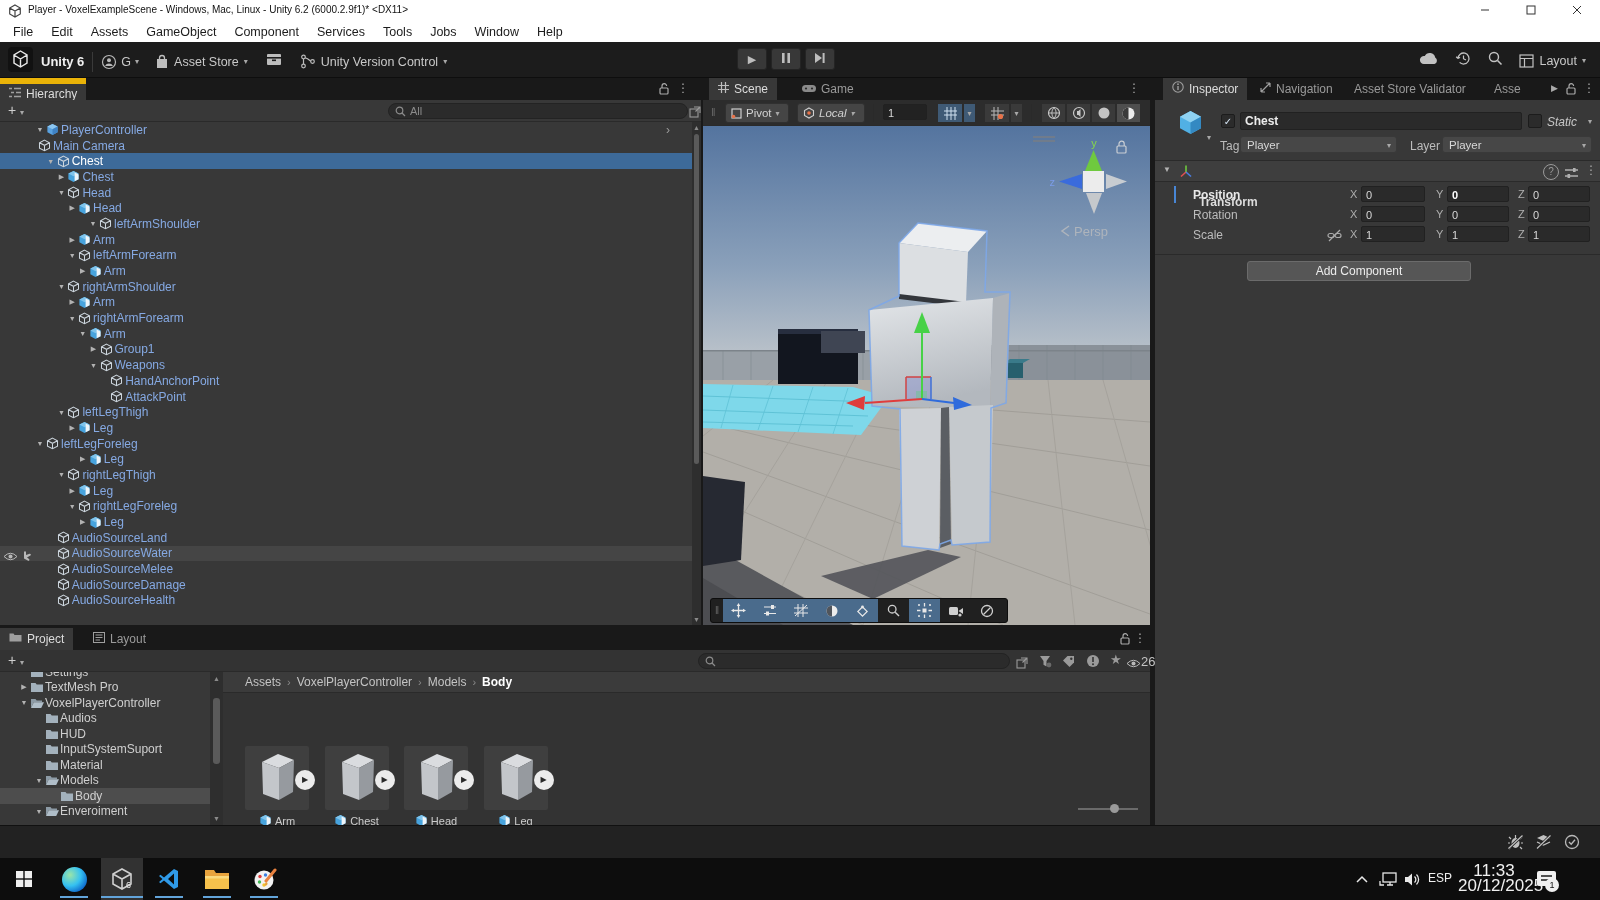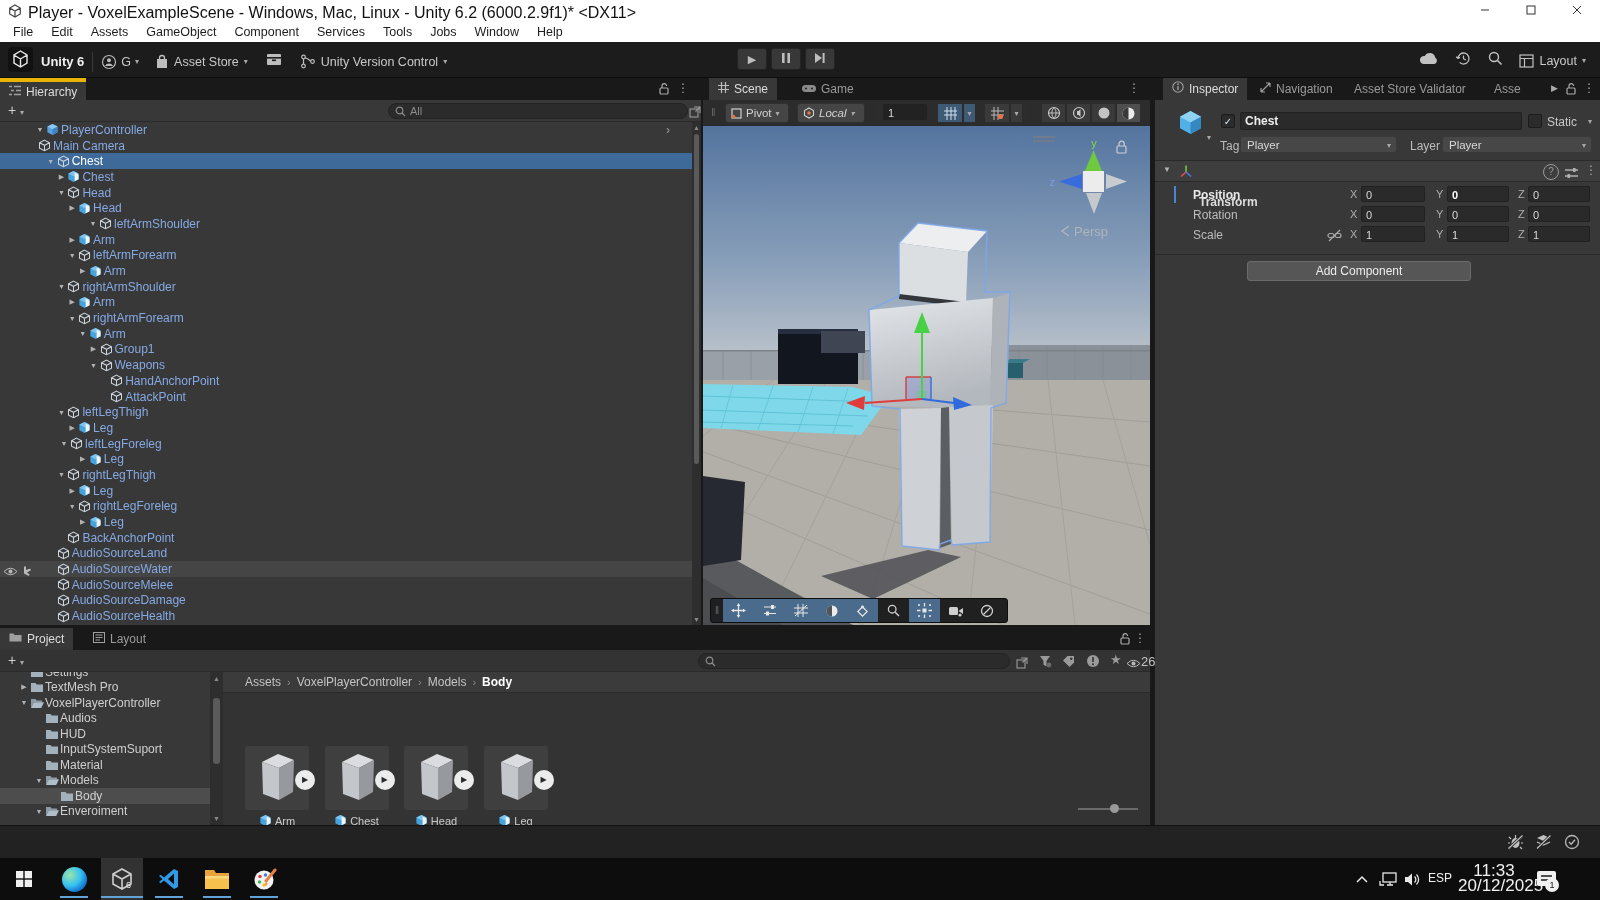--- a/index.html
+++ b/index.html
@@ -1,35 +1,35 @@
 <!DOCTYPE html>
 <html><head>
 <meta charset="utf-8">
 <style>
   html,body{margin:0;padding:0;background:#000;}
   .screen{position:relative;width:1600px;height:900px;background:#191919;font-family:"Liberation Sans",sans-serif;overflow:hidden;-webkit-font-smoothing:antialiased;}
   .abs{position:absolute;}
   
-  .titlebar{left:0;top:0;width:1600px;height:22px;background:#ffffff;color:#111;font-size:16px;}
+  .titlebar{left:0;top:0;width:1600px;height:22px;background:#ffffff;color:#111;font-size:10px;}
   .titlebar .ttl{position:absolute;left:28px;top:4px;white-space:nowrap;}
   .winbtn{position:absolute;top:0;width:46px;height:22px;text-align:center;line-height:22px;color:#333;font-size:11px;}
   .menubar{left:0;top:22px;width:1600px;height:20px;background:#ffffff;display:flex;align-items:center;padding-left:4px;box-sizing:border-box;}
   .mitem{font-size:12.5px;color:#1c1c1c;padding:0 9px;}
   
   .maintb{left:0;top:42px;width:1600px;height:36px;background:#1c1c1c;border-bottom:1px solid #0e0e0e;box-sizing:border-box;}
   .tbtxt{color:#c9c9c9;font-size:12.5px;}
   .tbbold{color:#f0f0f0;font-weight:bold;font-size:13px;}
   .caret{color:#a8a8a8;font-size:8px;}
   .playbtn{position:absolute;top:6px;width:30px;height:22px;background:#383838;border:1px solid #242424;border-radius:3px;color:#bdbdbd;text-align:center;line-height:21px;font-size:11px;box-sizing:border-box;}
   
   .panel{background:#383838;}
   .ts{position:absolute;left:0;top:0;right:0;height:22px;background:#191919;}
   .tab{position:absolute;top:0;height:22px;line-height:22px;padding:0 9px;font-size:12px;color:#9a9a9a;display:flex;align-items:center;gap:5px;}
   .tab.active{background:#383838;color:#dddddd;}
-  .tab.focusline{border-top:4px solid #eab308;line-height:18px;height:20px;}
+  .tab.focusline{border-top:6px solid #eab308;line-height:18px;height:20px;}
   .tsico{color:#9f9f9f;font-size:11px;}
   .kebab{color:#aaa;font-size:12px;}
   .lockico{color:#aaa;font-size:11px;}
   .ptoolbar{position:absolute;left:0;right:0;top:22px;height:22px;background:#383838;border-bottom:1px solid #2a2a2a;box-sizing:border-box;}
   .searchbox{position:absolute;height:16px;background:#2b2b2b;border:1px solid #232323;border-radius:9px;display:flex;align-items:center;padding:0 6px;gap:4px;box-sizing:border-box;}
   .searchtxt{font-size:11px;color:#8b8b8b;}
   
   .hrow{height:15.7px;display:flex;align-items:center;position:relative;box-sizing:border-box;}
   .hrow.sel{background:#3d6a99;}
   .hrow.hov{background:#454545;}
@@ -403,21 +403,21 @@
           <span class="fold">▶</span>
           <span class="hic">
             <svg width="13" height="13" viewBox="0 0 14 14">
               <path d="M7 1 12.5 3.9 12.5 9.9 7 12.8 1.5 9.9 1.5 3.9Z" fill="#47a3dd"></path>
               <path d="M7 1 12.5 3.9 7 6.8 1.5 3.9Z" fill="#7fc4ec"></path>
               <path d="M8.2 2.6 12.5 4.8 12.5 9.9 8.2 12.1Z" fill="#eef4f8"></path>
             </svg>
           </span>
           <span class="hlb">Leg</span>
         </div>
-        <div class="hrow" style="padding-left:58px">
+        <div class="hrow" style="padding-left:34px">
           <span class="fold">▼</span>
           <span class="hic">
             <svg width="13" height="13" viewBox="0 0 14 14">
               <path d="M7 1.2 12.4 4 12.4 9.8 7 12.6 1.6 9.8 1.6 4Z M1.6 4 7 6.8 12.4 4 M7 6.8 7 12.6" fill="none" stroke="#cdd6de" stroke-width="1.1"></path>
             </svg>
           </span>
           <span class="hlb">leftLegForeleg</span>
         </div>
         <div class="hrow" style="padding-left:76.8px">
           <span class="fold">▶</span>
@@ -462,29 +462,20 @@
         <div class="hrow" style="padding-left:76.8px">
           <span class="fold">▶</span>
           <span class="hic">
             <svg width="13" height="13" viewBox="0 0 14 14">
               <path d="M7 1 12.5 3.9 12.5 9.9 7 12.8 1.5 9.9 1.5 3.9Z" fill="#47a3dd"></path>
               <path d="M7 1 12.5 3.9 7 6.8 1.5 3.9Z" fill="#7fc4ec"></path>
               <path d="M8.2 2.6 12.5 4.8 12.5 9.9 8.2 12.1Z" fill="#eef4f8"></path>
             </svg>
           </span>
           <span class="hlb">Leg</span>
-        </div>
-        <div class="hrow" style="padding-left:55.4px">
-          <span class="fold"></span>
-          <span class="hic">
-            <svg width="13" height="13" viewBox="0 0 14 14">
-              <path d="M7 1.2 12.4 4 12.4 9.8 7 12.6 1.6 9.8 1.6 4Z M1.6 4 7 6.8 12.4 4 M7 6.8 7 12.6" fill="none" stroke="#cdd6de" stroke-width="1.1"></path>
-            </svg>
-          </span>
-          <span class="hlb">BackAnchorPoint</span>
         </div>
         <div class="hrow" style="padding-left:44.7px">
           <span class="fold"></span>
           <span class="hic">
             <svg width="13" height="13" viewBox="0 0 14 14">
               <path d="M7 1.2 12.4 4 12.4 9.8 7 12.6 1.6 9.8 1.6 4Z M1.6 4 7 6.8 12.4 4 M7 6.8 7 12.6" fill="none" stroke="#cdd6de" stroke-width="1.1"></path>
             </svg>
           </span>
           <span class="hlb">AudioSourceLand</span>
         </div>
@@ -805,21 +796,21 @@
       <svg width="27" height="27" viewBox="0 0 27 27">
           <path d="M13.5 2 24 7.7 24 19.3 13.5 25 3 19.3 3 7.7Z" fill="#51b0e4"></path>
           <path d="M13.5 2 24 7.7 13.5 13.4 3 7.7Z" fill="#8fd2f2"></path>
           <path d="M13.5 13.4 24 7.7 24 19.3 13.5 25Z" fill="#3489c2"></path>
         </svg>
       <span class="caret" style="position:absolute;right:-7px;bottom:-2px;">▾</span>
     </span>
     <span class="chk" style="left:66px;top:36px;">✓</span>
     <div class="ifield" style="left:85px;top:34px;width:282px;height:18px;font-weight:bold;font-size:12px;color:#ececec;">Chest</div>
     <span class="chk" style="left:373px;top:36px;"></span>
-    <span class="abs" style="left:392px;top:37px;font-size:12px;color:#c8c8c8;">Static</span>
+    <span class="abs" style="left:392px;top:37px;font-size:12px;color:#c8c8c8;font-style:italic;">Static</span>
     <span class="abs caret" style="left:433px;top:39px;">▾</span>
     <span class="abs" style="left:65px;top:61px;font-size:12px;color:#bcbcbc;">Tag</span>
     <div class="ddown" style="left:85px;top:58px;width:157px;"><span>Player</span><span class="caret">▾</span></div>
     <span class="abs" style="left:255px;top:61px;font-size:12px;color:#bcbcbc;">Layer</span>
     <div class="ddown" style="left:287px;top:58px;width:150px;"><span>Player</span><span class="caret">▾</span></div>
 
     <div class="abs" style="left:0;top:82px;width:445px;height:22px;background:#3e3e3e;border-top:1px solid #2a2a2a;border-bottom:1px solid #2a2a2a;box-sizing:border-box;">
       <span class="abs" style="left:8px;top:4px;font-size:8px;color:#b2b2b2;">▼</span>
       <span class="abs" style="left:24px;top:3px;"><svg width="14" height="14" viewBox="0 0 14 14">
             <path d="M7 8 V1.5" stroke="#6fc93f" stroke-width="1.6"></path>

